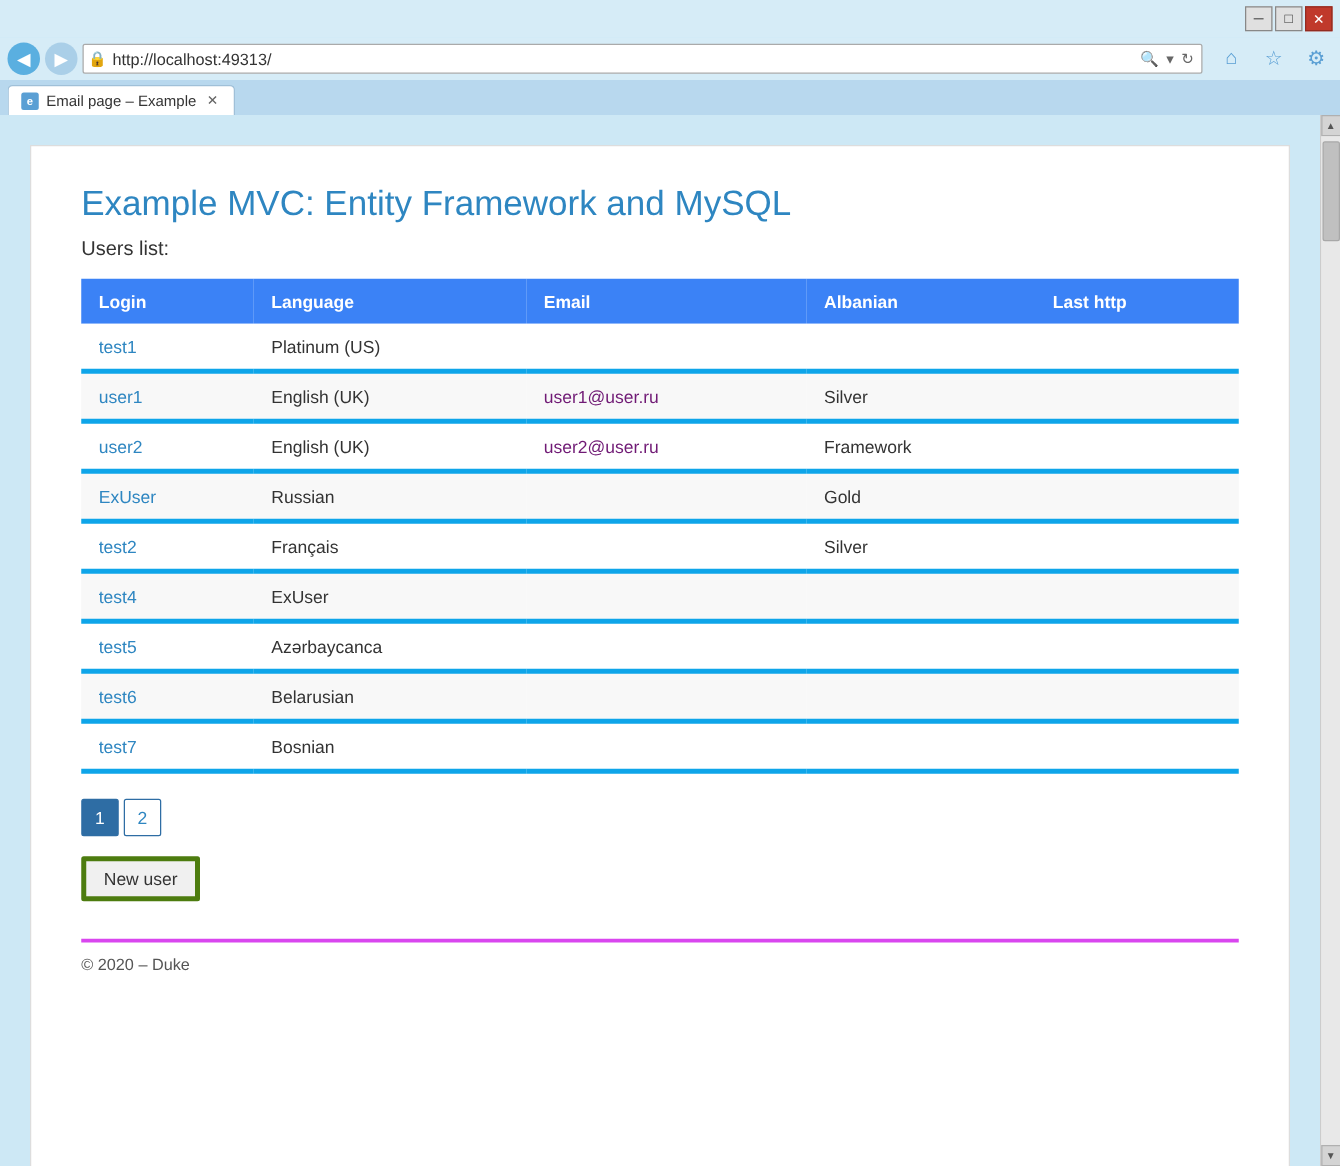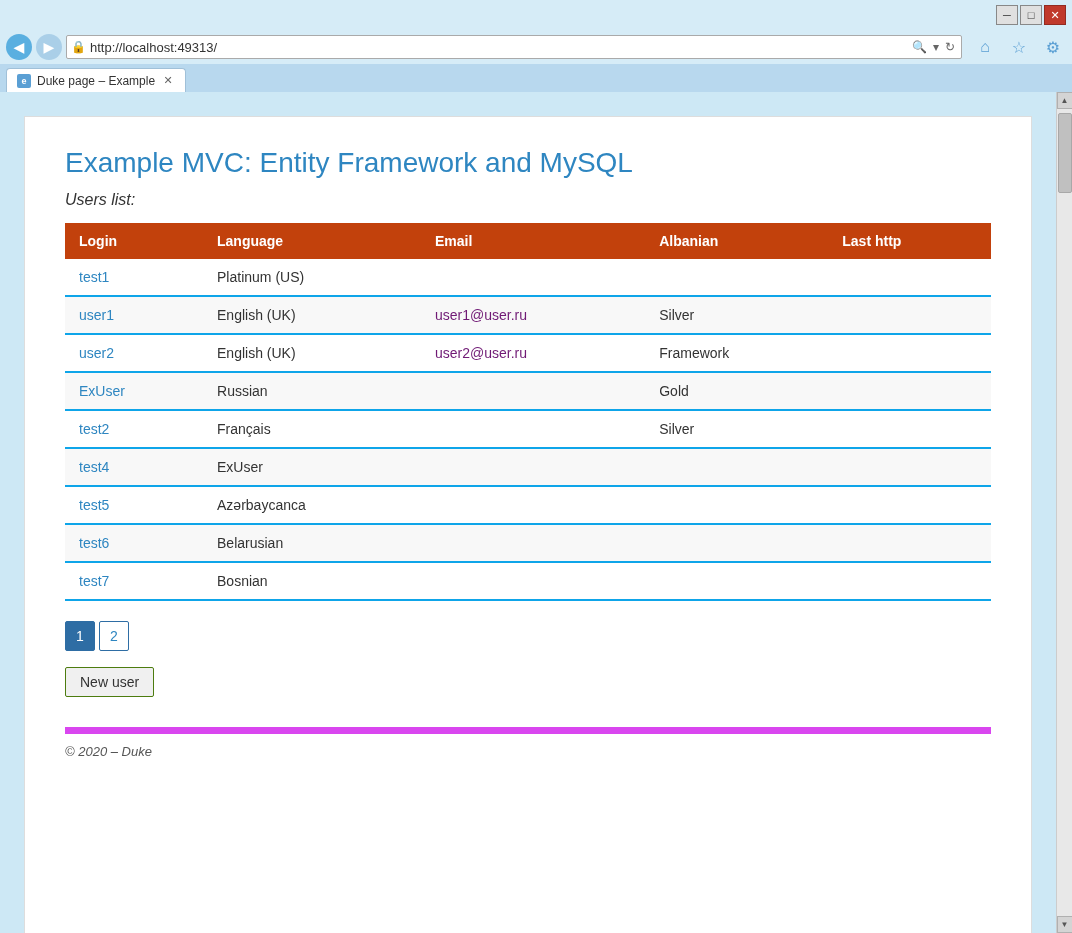--- a/index.html
+++ b/index.html
@@ -211,44 +211,43 @@
       color: #2e86c1;
       font-weight: 300;
       margin-bottom: 12px;
     }
 
     .section-label {
       font-size: 16px;
       color: #333;
       margin-bottom: 14px;
       font-weight: normal;
-      font-style: italic;
     }
 
     
     .users-table {
       width: 100%;
       border-collapse: collapse;
       margin-bottom: 20px;
     }
 
     .users-table thead tr {
-      background: #c2410c;
+      background: #3b82f6;
       color: white;
     }
 
     .users-table thead th {
       padding: 10px 14px;
       text-align: left;
       font-weight: 600;
       font-size: 14px;
     }
 
     .users-table tbody tr {
-      border-bottom: 2px solid #0ea5e9;
+      border-bottom: 4px solid #0ea5e9;
     }
 
     .users-table tbody tr:nth-child(odd) {
       background: #ffffff;
     }
 
     .users-table tbody tr:nth-child(even) {
       background: #f8f8f8;
     }
 
@@ -293,37 +292,36 @@
       text-decoration: none;
     }
 
     .page-btn.inactive {
       background: white;
       color: #2e86c1;
     }
 
     
     .new-user-btn {
-      border: 1px solid #4d7c0f;
+      border: 4px solid #4d7c0f;
       background: #f0f0f0;
       padding: 6px 14px;
       font-size: 14px;
       cursor: pointer;
       border-radius: 2px;
       color: #333;
     }
 
     
     .footer {
       margin-top: 30px;
       padding-top: 10px;
-      border-top: 7px solid #d946ef;
+      border-top: 3px solid #d946ef;
       font-size: 13px;
       color: #555;
-      font-style: italic;
     }
 
     
     .scrollbar {
       width: 16px;
       background: #e8e8e8;
       border-left: 1px solid #ccc;
       display: flex;
       flex-direction: column;
       align-items: center;
@@ -418,21 +416,21 @@
       <div class="toolbar-icons">
         <button class="toolbar-icon-btn">⌂</button>
         <button class="toolbar-icon-btn">☆</button>
         <button class="toolbar-icon-btn">⚙</button>
       </div>
     </div>
 
     <div class="tab-bar">
       <div class="tab active">
         <div class="tab-favicon">e</div>
-        <span>Duke page – Example</span>
+        <span>Email page – Example</span>
         <button class="tab-close">✕</button>
       </div>
     </div>
 
     <div class="browser-body">
       <div class="browser-main">
         <div class="page-content">
           <h1 class="page-title">Example MVC: Entity Framework and MySQL</h1>
           <h2 class="section-label">Users list:</h2>
 

